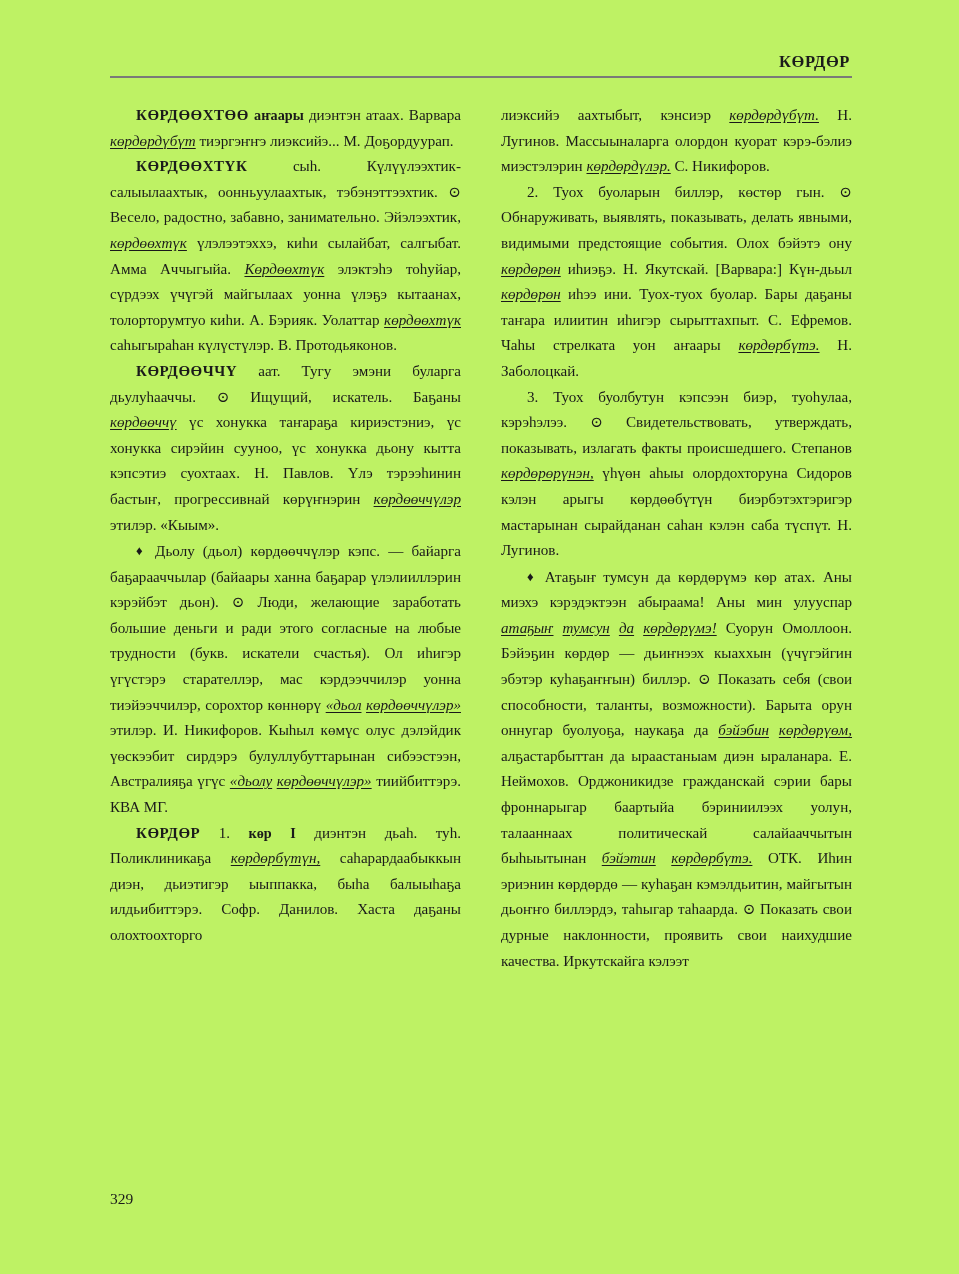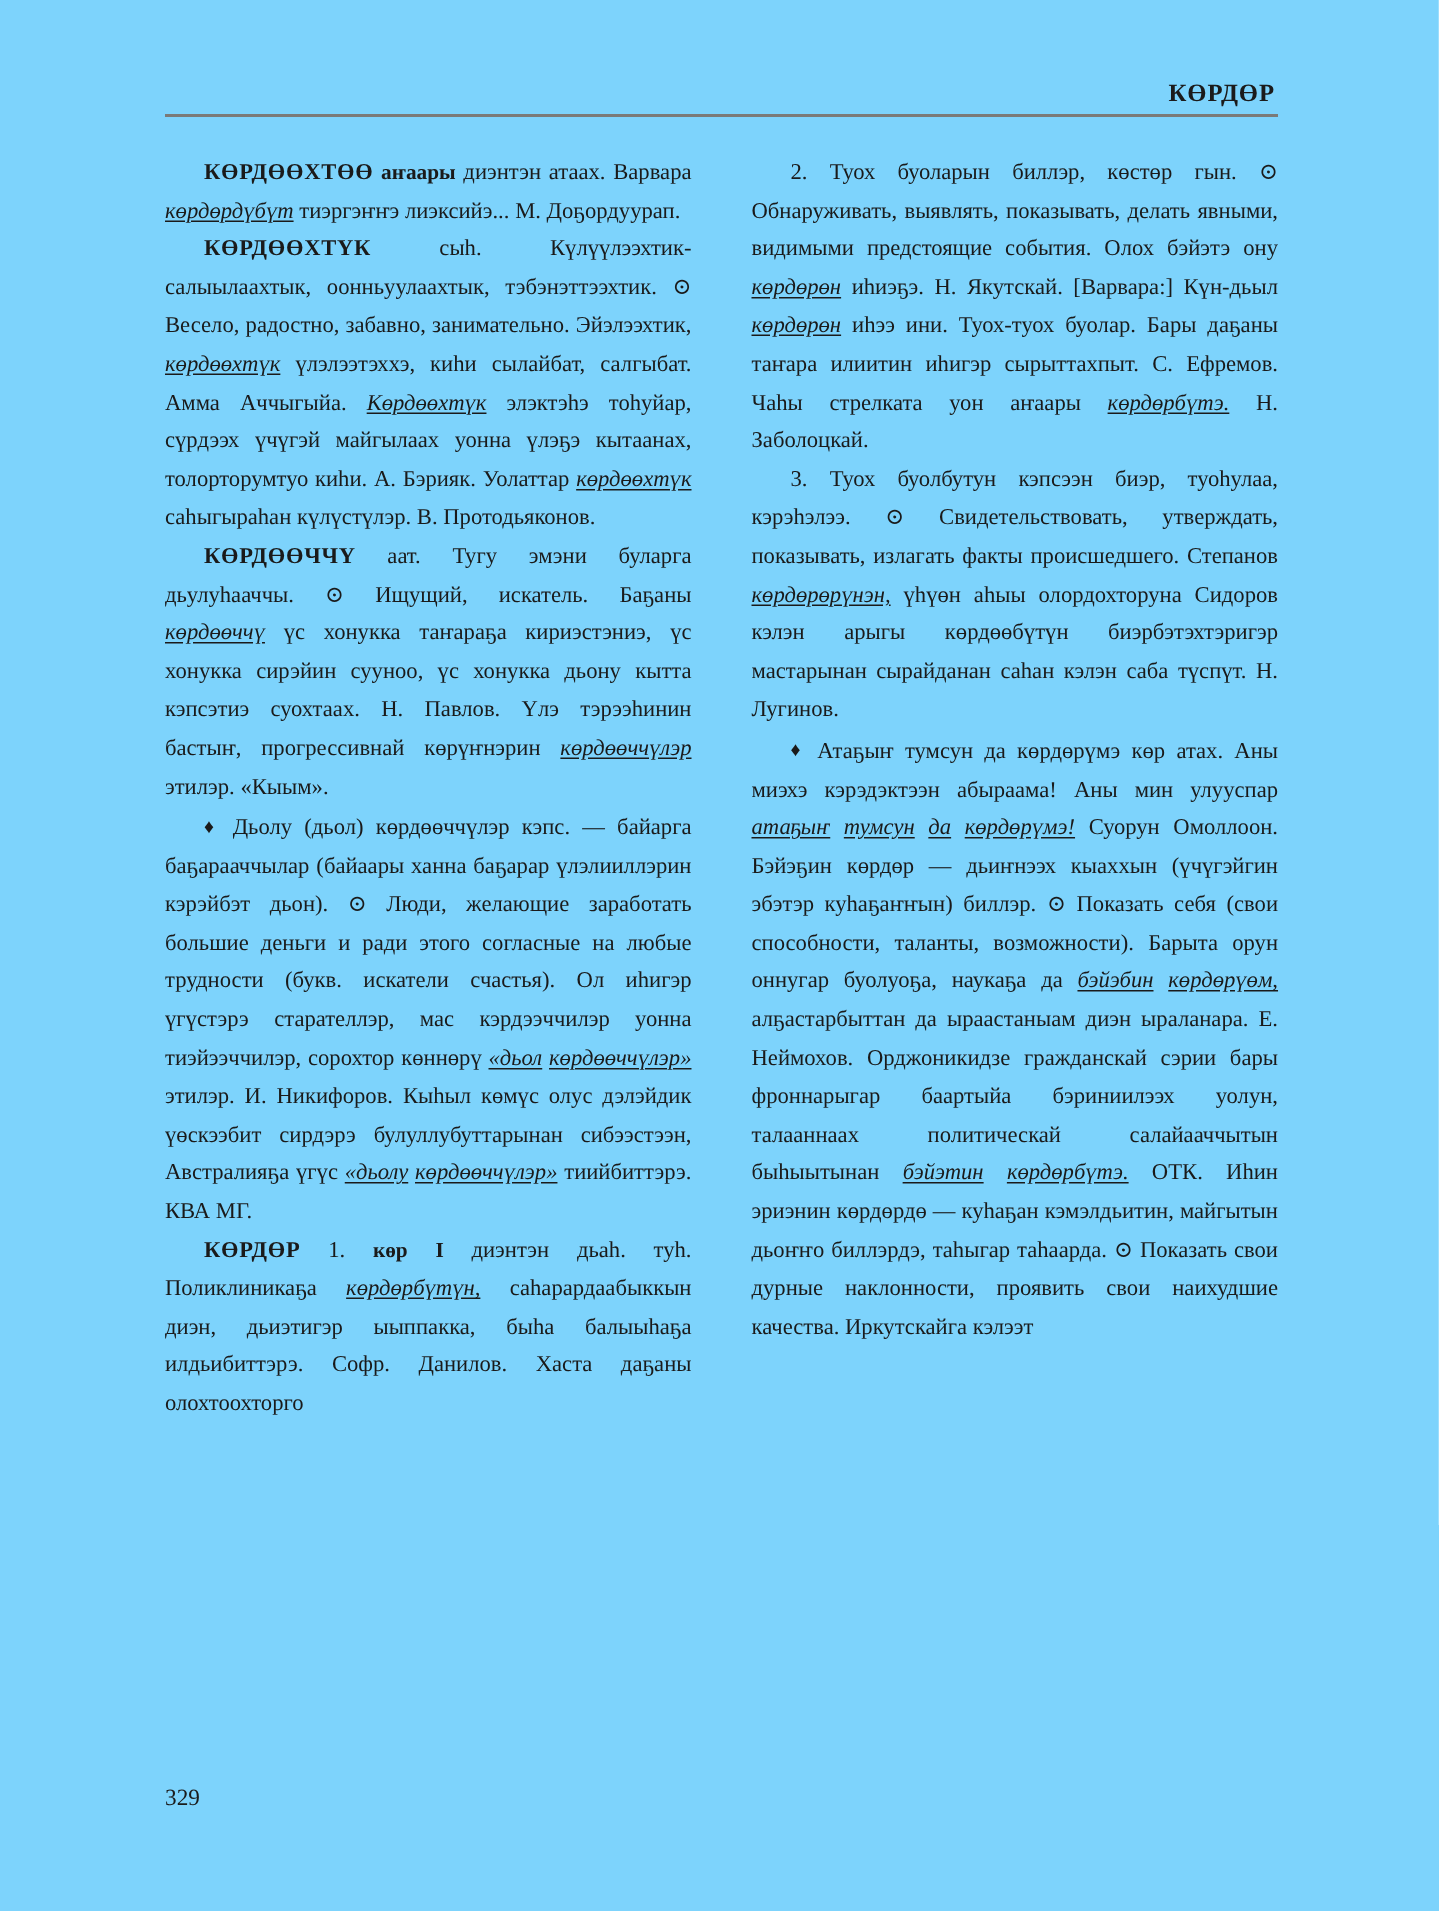--- a/index.html
+++ b/index.html
@@ -13,21 +13,21 @@
     font-family: "Liberation Serif", "DejaVu Serif", serif;
     color: #1a1a1a;
     position: relative;
     overflow: hidden;
   }
   .page {
     position: absolute;
     left: 0; top: 0;
     width: 959px;
     height: 1274px;
-    background: #7dd3fc;
+    background: #bef264;
   }
 
   
   .runhead {
     position: absolute;
     left: 110px;
     top: 52px;
     width: 742px;
     text-align: right;
   }
@@ -143,20 +143,21 @@
       <p class="para"><span class="hw">КӨРДӨӨЧЧҮ</span> <span class="it">аат.</span> <span class="rus">Тугу эмэни буларга дьулуһааччы.</span> <span class="sym-dot">⊙</span> <span class="rus">Ищущий, искатель.</span> <span class="it">Баҕаны</span> <span class="u">көрдөөччү</span> <span class="it">үс хонукка таҥараҕа кириэстэниэ, үс хонукка сирэйин сууноо, үс хонукка дьону кытта кэпсэтиэ суохтаах.</span> <span class="rus">Н. Павлов.</span> <span class="it">Үлэ тэрээһинин бастыҥ, прогрессивнай көрүҥнэрин</span> <span class="u">көрдөөччүлэр</span> <span class="it">этилэр.</span> <span class="rus">«Кыым».</span></p>
 
       <p class="para"><span class="sym-dia">♦</span> <span class="bi">Дьолу</span> <span class="bi">(дьол)</span> <span class="bi">көрдөөччүлэр</span> <span class="rus">кэпс.</span> <span class="rus">—</span> <span class="rus">байарга баҕарааччылар</span> <span class="it">(байаары ханна баҕарар үлэлииллэрин кэрэйбэт дьон).</span> <span class="sym-dot">⊙</span> <span class="rus">Люди, желающие заработать большие деньги и ради этого согласные на любые трудности</span> <span class="it">(букв. искатели счастья).</span> <span class="it">Ол иһигэр үгүстэрэ старателлэр, мас кэрдээччилэр уонна тиэйээччилэр, сорохтор көннөрү</span> <span class="u">«дьол</span> <span class="u">көрдөөччүлэр»</span> <span class="it">этилэр.</span> <span class="rus">И. Никифоров.</span> <span class="it">Кыһыл көмүс олус дэлэйдик үөскээбит сирдэрэ булуллубуттарынан сибээстээн, Австралияҕа үгүс</span> <span class="u">«дьолу</span> <span class="u">көрдөөччүлэр»</span> <span class="it">тиийбиттэрэ.</span> <span class="rus">КВА МГ.</span></p>
 
       <p class="para"><span class="hw">КӨРДӨР</span> <span class="rus sense-no">1.</span> <span class="gram">көр</span> <span class="gram">I</span> <span class="it">диэнтэн дьаһ. туһ.</span> <span class="it">Поликлиникаҕа</span> <span class="u">көрдөрбүтүн,</span> <span class="it">саһарардаабыккын диэн, дьиэтигэр ыыппакка, быһа балыыһаҕа илдьибиттэрэ.</span> <span class="rus">Софр. Данилов.</span> <span class="it">Хаста даҕаны олохтоохторго</span></p>
 
     </div>
 
     <div class="col">
 
+      <p class="para cont"><span class="it">лиэксийэ аахтыбыт, кэнсиэр</span> <span class="u">көрдөрдүбүт.</span> <span class="rus">Н. Лугинов.</span> <span class="it">Массыыналарга олордон куорат кэрэ-бэлиэ миэстэлэрин</span> <span class="u">көрдөрдүлэр.</span> <span class="rus">С. Никифоров.</span></p>
 
       <p class="para"><span class="rus sense-no">2.</span> <span class="rus">Туох буоларын биллэр, көстөр гын.</span> <span class="sym-dot">⊙</span> <span class="rus">Обнаруживать, выявлять, показывать, делать явными, видимыми предстоящие события.</span> <span class="it">Олох бэйэтэ ону</span> <span class="u">көрдөрөн</span> <span class="it">иһиэҕэ.</span> <span class="rus">Н. Якутскай.</span> <span class="it">[Варвара:]</span> <span class="it">Күн-дьыл</span> <span class="u">көрдөрөн</span> <span class="it">иһээ ини. Туох-туох буолар. Бары даҕаны таҥара илиитин иһигэр сырыттахпыт.</span> <span class="rus">С. Ефремов.</span> <span class="it">Чаһы стрелката уон аҥаары</span> <span class="u">көрдөрбүтэ.</span> <span class="rus">Н. Заболоцкай.</span></p>
 
       <p class="para"><span class="rus sense-no">3.</span> <span class="rus">Туох буолбутун кэпсээн биэр, туоһулаа, кэрэһэлээ.</span> <span class="sym-dot">⊙</span> <span class="rus">Свидетельствовать, утверждать, показывать, излагать факты происшедшего.</span> <span class="it">Степанов</span> <span class="u">көрдөрөрүнэн,</span> <span class="it">үһүөн аһыы олордохторуна Сидоров кэлэн арыгы көрдөөбүтүн биэрбэтэхтэригэр мастарынан сырайданан саһан кэлэн саба түспүт.</span> <span class="rus">Н. Лугинов.</span></p>
 
       <p class="para"><span class="sym-dia">♦</span> <span class="bi">Атаҕыҥ тумсун да көрдөрүмэ</span> <span class="it">көр</span> <span class="bi">атах.</span> <span class="it">Аны миэхэ кэрэдэктээн абыраама!</span> <span class="it">Аны мин улууспар</span> <span class="u">атаҕыҥ</span> <span class="u">тумсун</span> <span class="u">да</span> <span class="u">көрдөрүмэ!</span> <span class="rus">Суорун Омоллоон.</span> <span class="bi">Бэйэҕин</span> <span class="bi">көрдөр</span> <span class="rus">—</span> <span class="rus">дьиҥнээх кыаххын</span> <span class="it">(үчүгэйгин эбэтэр куһаҕаҥҥын)</span> <span class="rus">биллэр.</span> <span class="sym-dot">⊙</span> <span class="rus">Показать себя</span> <span class="it">(свои способности, таланты, возможности).</span> <span class="it">Барыта орун оннугар буолуоҕа, наукаҕа да</span> <span class="u">бэйэбин</span> <span class="u">көрдөрүөм,</span> <span class="it">алҕастарбыттан да ыраастаныам диэн ыраланара.</span> <span class="rus">Е. Неймохов.</span> <span class="it">Орджоникидзе гражданскай сэрии бары фроннарыгар баартыйа бэриниилээх уолун, талааннаах политическай салайааччытын быһыытынан</span> <span class="u">бэйэтин</span> <span class="u">көрдөрбүтэ.</span> <span class="rus">ОТК.</span> <span class="bi">Иһин эриэнин көрдөрдө</span> <span class="rus">—</span> <span class="rus">куһаҕан кэмэлдьитин, майгытын дьоҥҥо биллэрдэ, таһыгар таһаарда.</span> <span class="sym-dot">⊙</span> <span class="rus">Показать свои дурные наклонности, проявить свои наихудшие качества.</span> <span class="it">Иркутскайга кэлээт</span></p>
 
     </div>
   </div>
 

